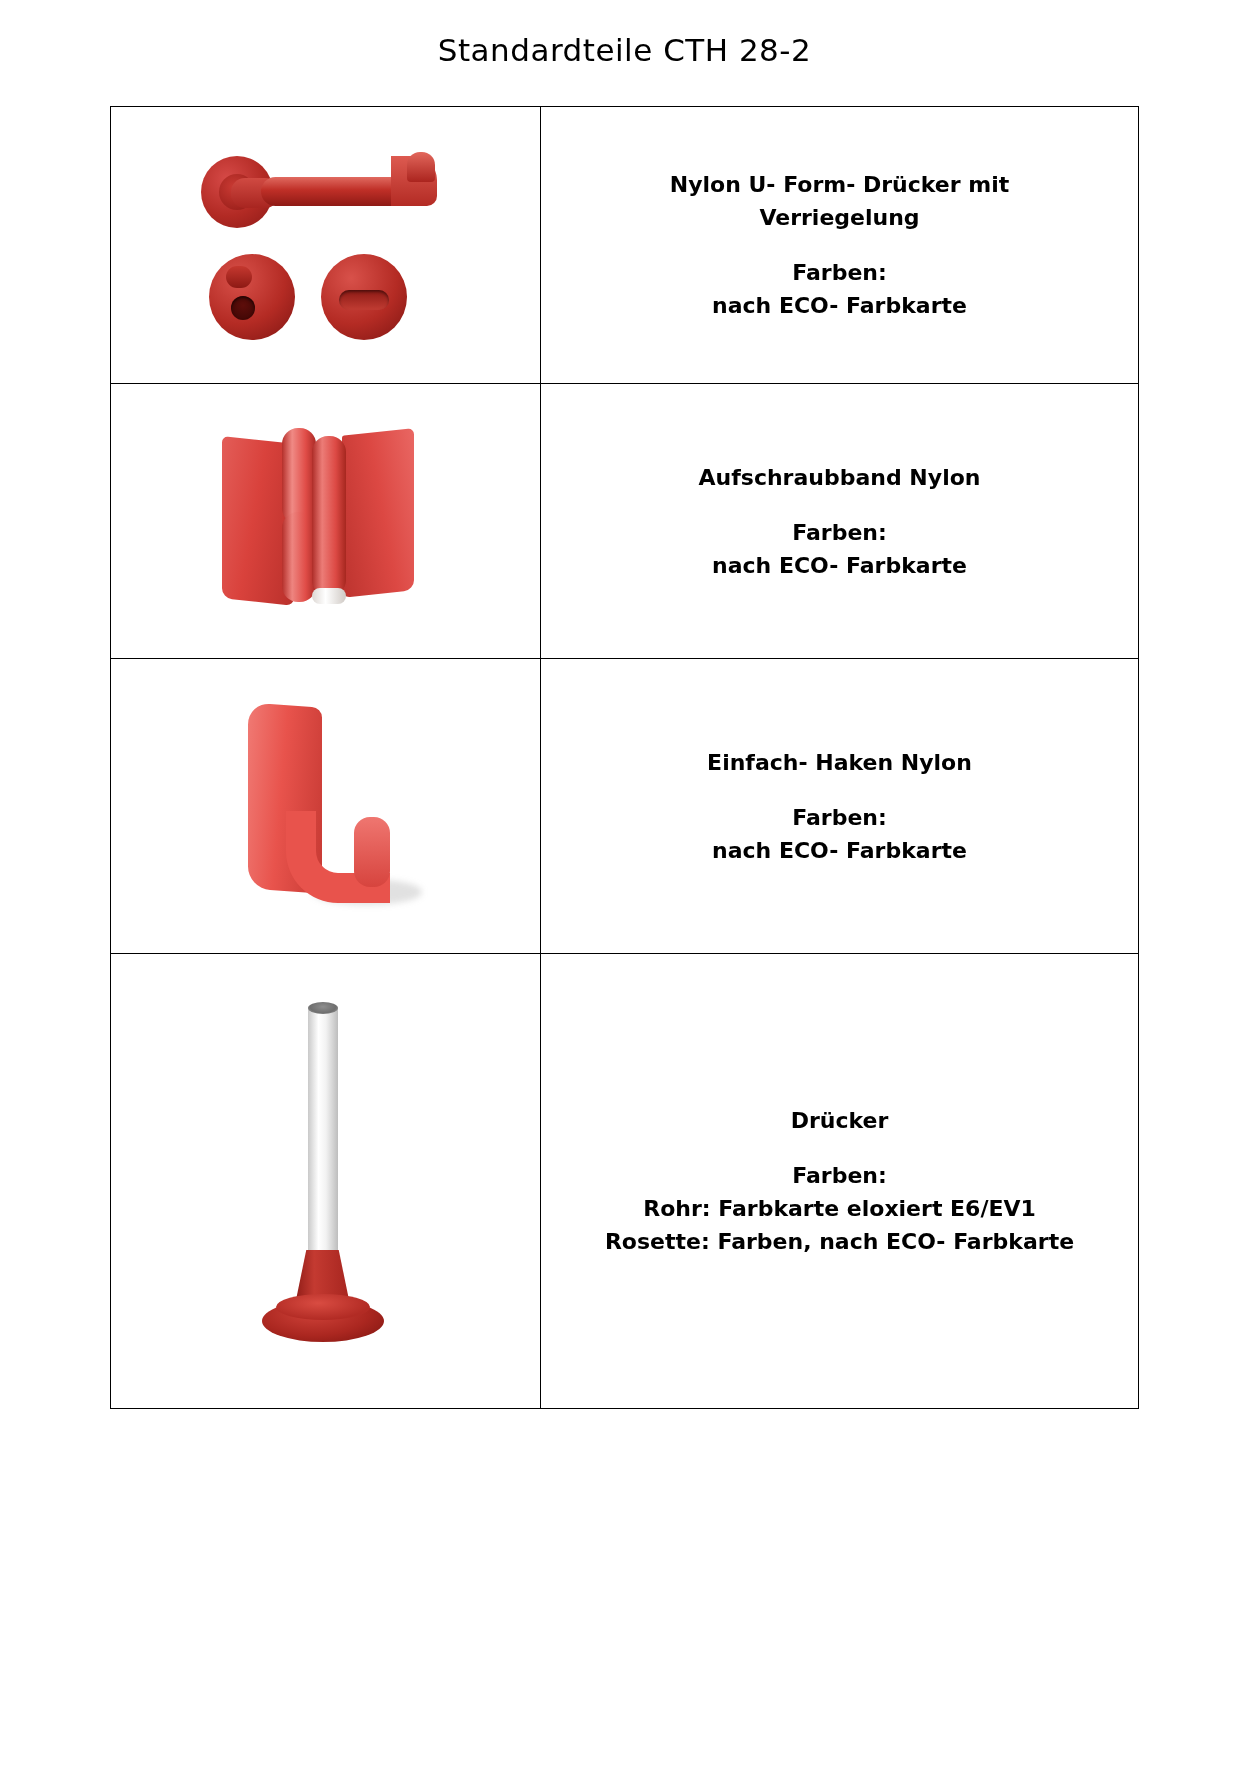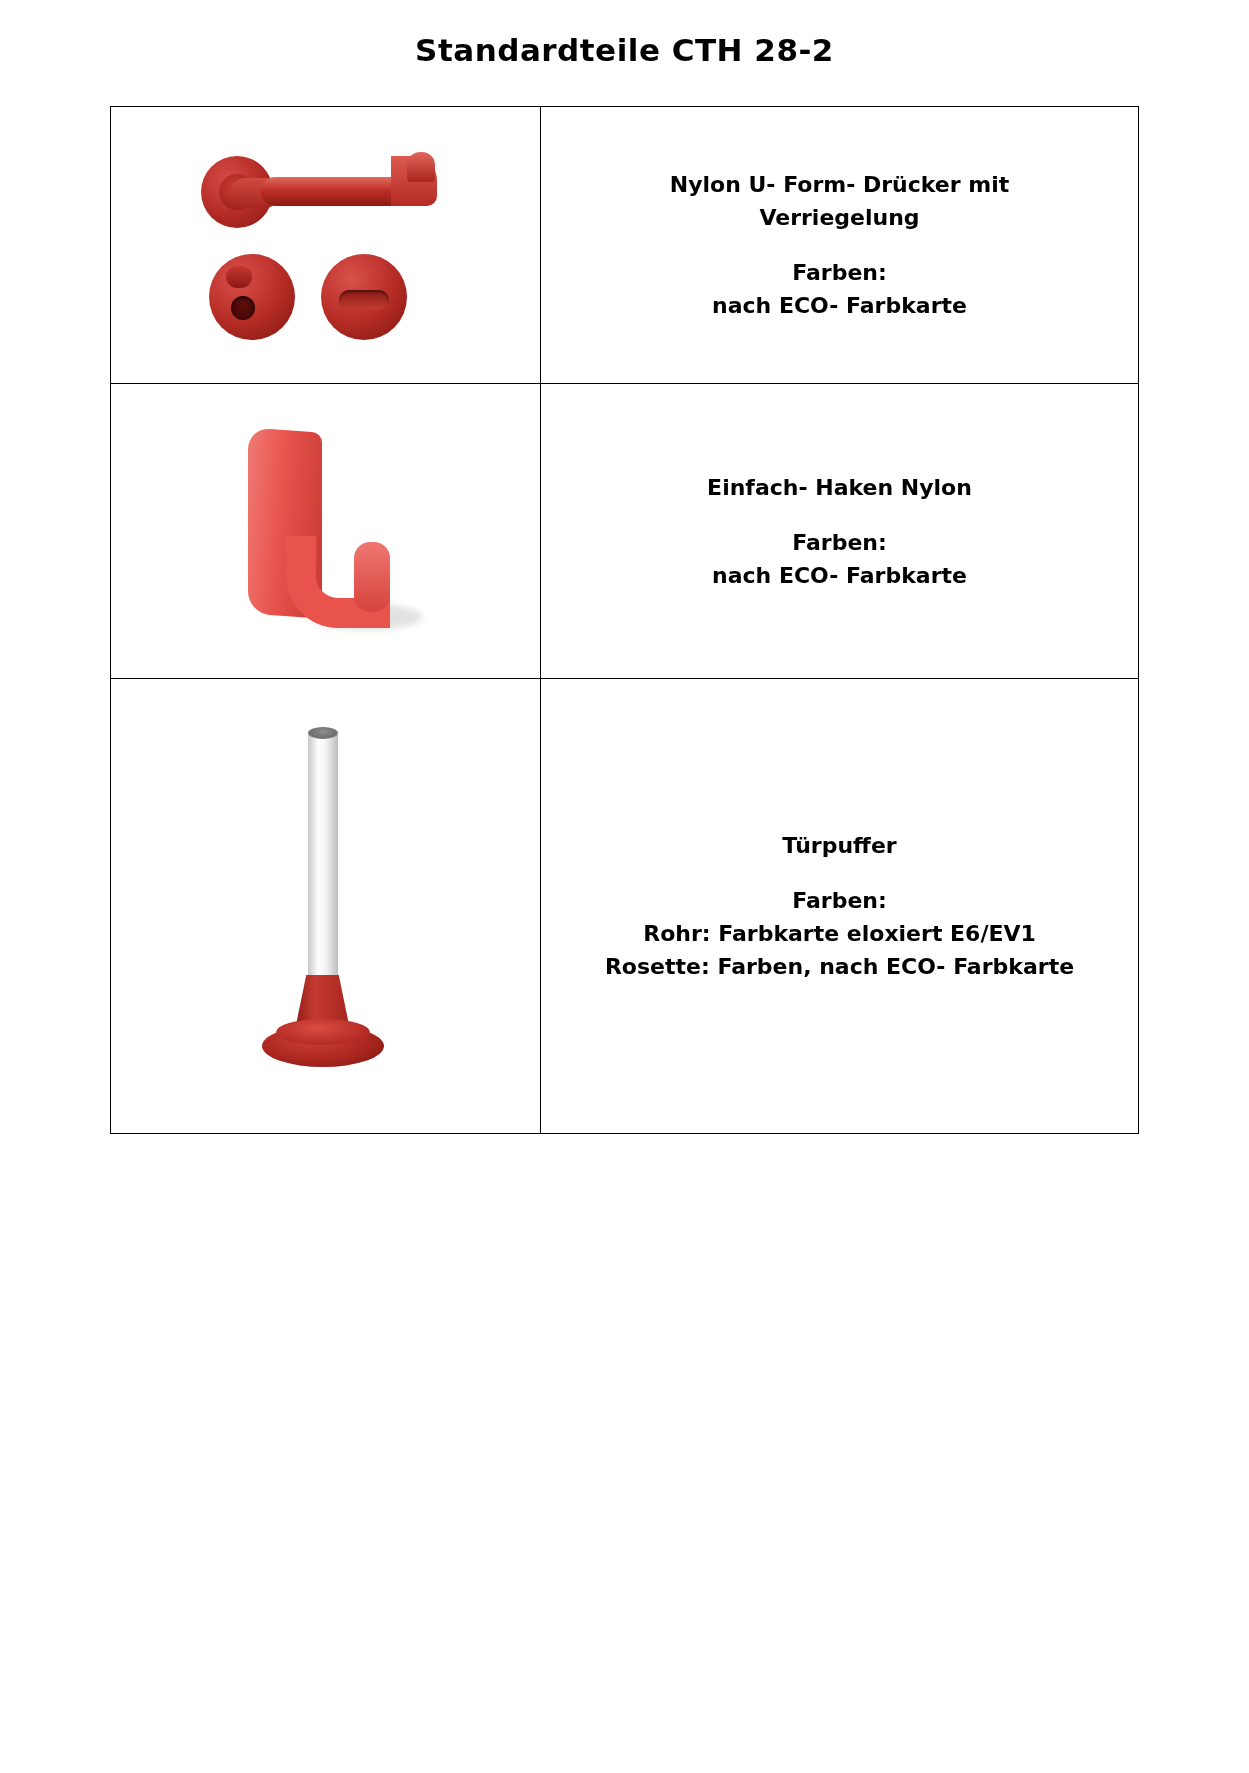--- a/index.html
+++ b/index.html
@@ -18,21 +18,21 @@
   .page {
     width: 1249px;
     height: 1773px;
     box-sizing: border-box;
     padding: 0;
     position: relative;
   }
   .doc-title {
     text-align: center;
     font-size: 31px;
-    font-weight: bold;
+    font-weight: normal;
     letter-spacing: 0.5px;
     margin-top: 32px;
     margin-bottom: 8px;
     font-family: "DejaVu Sans", sans-serif;
   }
   .table {
     width: 1003px;
     margin: 38px auto 0 auto;
     border-collapse: collapse;
     table-layout: fixed;
@@ -420,20 +420,40 @@
         </td>
         <td class="cell-txt">
           <span class="txt-line">Nylon U- Form- Drücker mit</span>
           <span class="txt-line">Verriegelung</span>
           <span class="txt-gap"></span>
           <span class="txt-line">Farben:</span>
           <span class="txt-line">nach ECO- Farbkarte</span>
         </td>
       </tr>
 
+      <tr>
+        <td class="cell-img">
+          <div class="img-wrap r2-wrap">
+            <div class="hinge">
+              <span class="leafL"></span>
+              <span class="leafR"></span>
+              <span class="knuckle1"></span>
+              <span class="knuckle3"></span>
+              <span class="knuckle2"></span>
+              <span class="pin"></span>
+            </div>
+          </div>
+        </td>
+        <td class="cell-txt">
+          <span class="txt-line">Aufschraubband Nylon</span>
+          <span class="txt-gap"></span>
+          <span class="txt-line">Farben:</span>
+          <span class="txt-line">nach ECO- Farbkarte</span>
+        </td>
+      </tr>
 
       <tr>
         <td class="cell-img">
           <div class="img-wrap r3-wrap">
             <div class="hook">
               <span class="shadow"></span>
               <span class="back"></span>
               <span class="curve"></span>
               <span class="tipup"></span>
             </div>
@@ -454,21 +474,21 @@
             <div class="foot">
               <span class="tube"></span>
               <span class="tubetop"></span>
               <span class="rosette"></span>
               <span class="base"></span>
               <span class="basetop"></span>
             </div>
           </div>
         </td>
         <td class="cell-txt">
-          <span class="txt-line">Türpuffer</span>
+          <span class="txt-line">Drücker</span>
           <span class="txt-gap"></span>
           <span class="txt-line">Farben:</span>
           <span class="txt-line">Rohr: Farbkarte eloxiert E6/EV1</span>
           <span class="txt-line">Rosette: Farben, nach ECO- Farbkarte</span>
         </td>
       </tr>
 
     </tbody>
   </table>
 </div>

